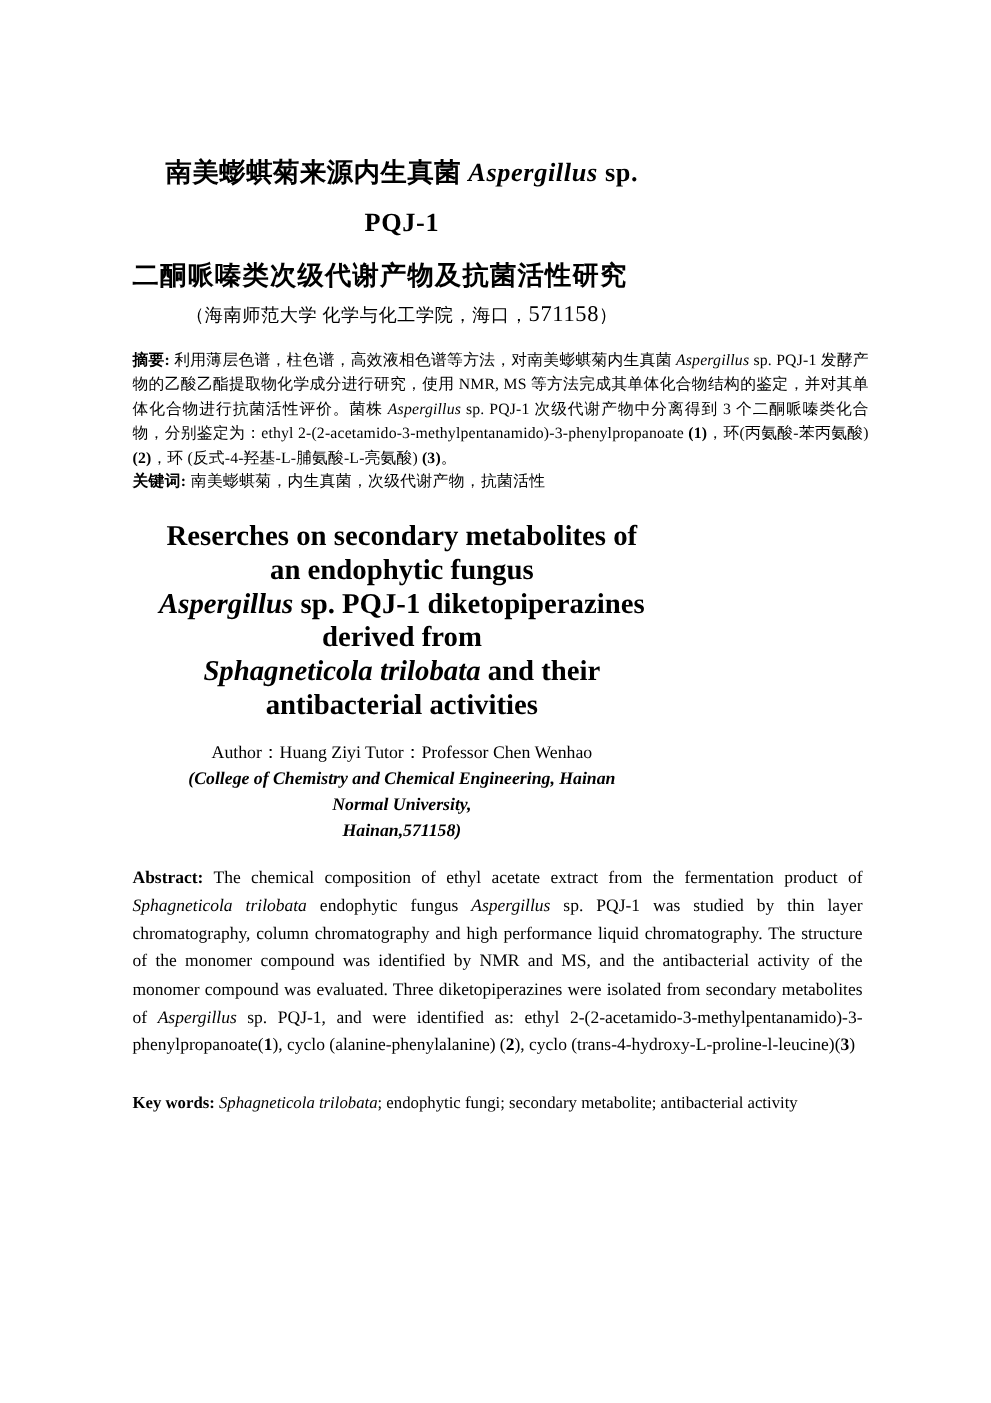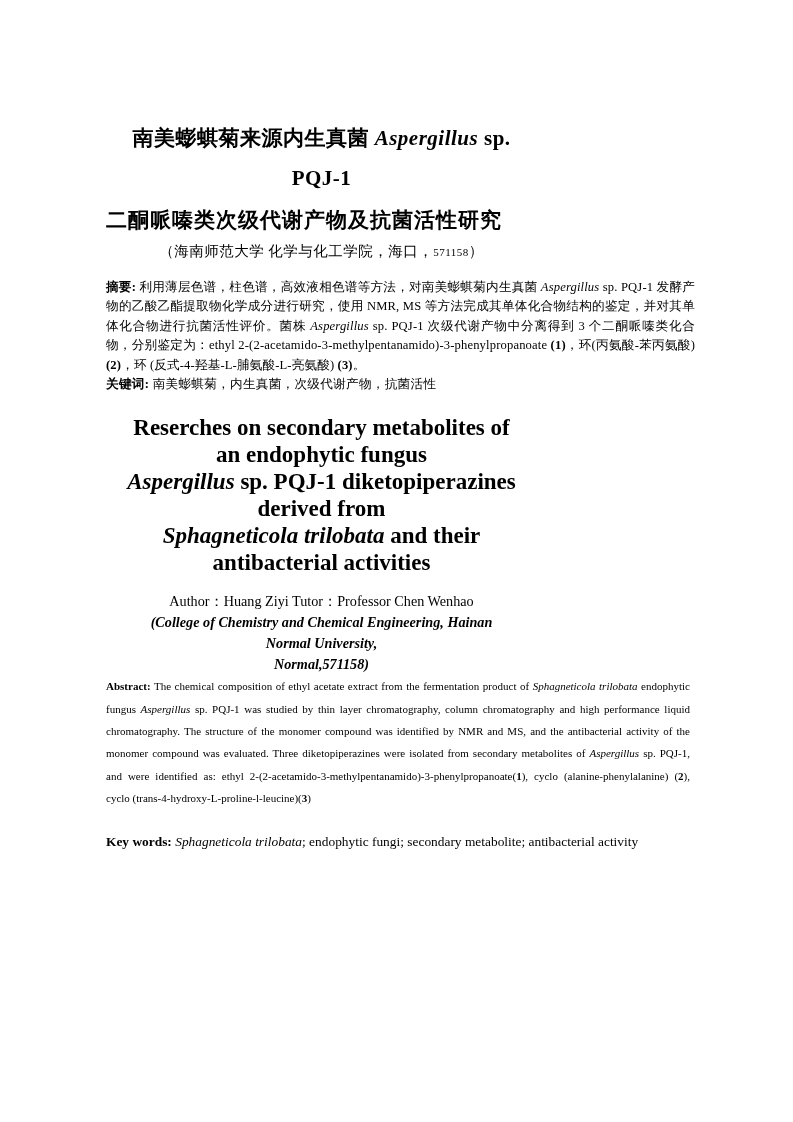--- a/index.html
+++ b/index.html
@@ -53,21 +53,21 @@
     line-height: 24px;
     margin-top: 8px;
     letter-spacing: 0.5px;
   }
   .cn-affil {
     text-align: center;
     font-size: 14.5px;
     line-height: 23px;
     letter-spacing: 0.5px;
   }
-  .cn-affil .num { font-size: 11px; }
+  .cn-affil .num { font-size: 18px; }
 
   
   .cn-abstract {
     margin-top: 14px;
     width: 589px;
     font-size: 12.6px;
     line-height: 19.4px;
     text-align: justify;
     text-justify: inter-character;
     letter-spacing: 0.15px;
@@ -103,23 +103,23 @@
     text-align: center;
     font-size: 14.2px;
     font-style: italic;
     font-weight: bold;
     line-height: 21px;
     padding: 0 40px;
   }
 
   
   .en-abstract {
-    margin-top: 0;
+    margin-top: 16px;
     width: 584px;
-    font-size: 11px;
+    font-size: 14px;
     line-height: 22.3px;
     text-align: justify;
   }
   .en-abstract b { font-weight: bold; }
   .en-abstract .ital { font-style: italic; }
 
   .en-keywords {
     margin-top: 22px;
     width: 584px;
     font-size: 13.4px;
@@ -144,19 +144,19 @@
   <div class="cn-keywords"><b>关键词:</b><span> 南美蟛蜞菊，内生真菌，次级代谢产物，抗菌活性</span></div>
 
   <div class="en-title">
     <div>Reserches on secondary metabolites of an endophytic fungus</div>
     <div><span class="ital">Aspergillus</span><span> sp. PQJ-1 diketopiperazines derived from</span></div>
     <div><span class="ital">Sphagneticola trilobata</span><span> and their antibacterial activities</span></div>
   </div>
 
   <div class="en-byline">Author：Huang Ziyi      Tutor：Professor Chen Wenhao</div>
   <div class="en-affil">(College of Chemistry and Chemical Engineering, Hainan Normal University,</div>
-  <div class="en-affil">Normal,571158)</div>
+  <div class="en-affil">Hainan,571158)</div>
 
   <div class="en-abstract"><b>Abstract:</b><span> The chemical composition of ethyl acetate extract from the fermentation product of </span><span class="ital">Sphagneticola trilobata</span><span> endophytic fungus </span><span class="ital">Aspergillus</span><span> sp. PQJ-1 was studied by thin layer chromatography, column chromatography and high performance liquid chromatography. The structure of the monomer compound was identified by NMR and MS, and the antibacterial activity of the monomer compound was evaluated. Three diketopiperazines were isolated from secondary metabolites of </span><span class="ital">Aspergillus</span><span> sp. PQJ-1, and were identified as: ethyl 2-(2-acetamido-3-methylpentanamido)-3-phenylpropanoate(</span><b>1</b><span>), cyclo (alanine-phenylalanine) (</span><b>2</b><span>), cyclo (trans-4-hydroxy-L-proline-l-leucine)(</span><b>3</b><span>)</span></div>
 
   <div class="en-keywords"><b>Key words:</b><span class="ital"> Sphagneticola trilobata</span><span>; endophytic fungi; secondary metabolite; antibacterial activity</span></div>
 
 </div>
 
 </body></html>

